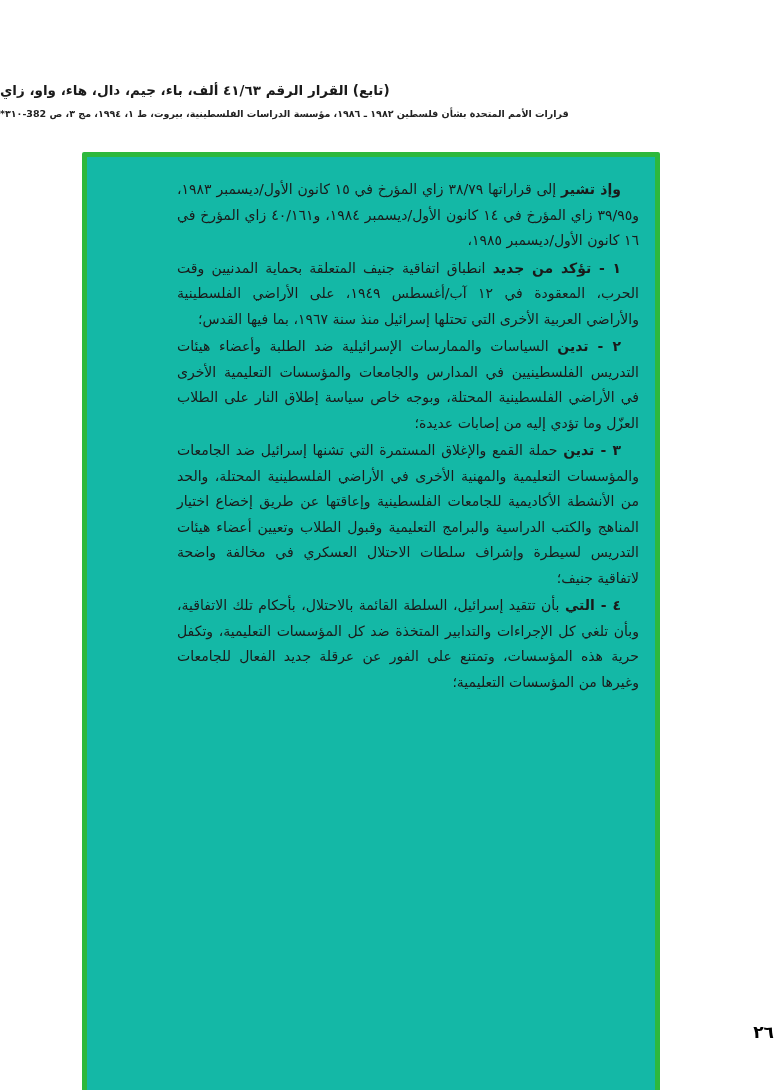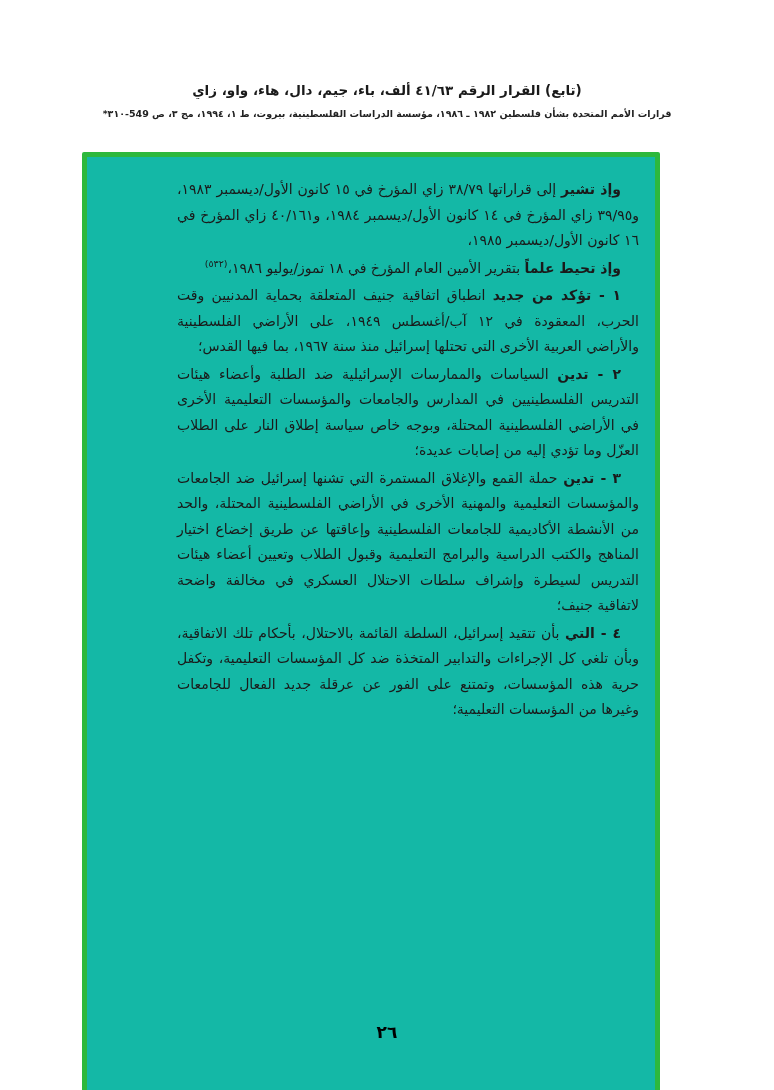--- a/index.html
+++ b/index.html
@@ -9,21 +9,21 @@
     width: 774px;
     height: 1090px;
     background: #ffffff;
     font-family: "DejaVu Sans", sans-serif;
     color: #1a1a1a;
     overflow: hidden;
   }
   .doc-header {
     position: absolute;
     top: 82px; left: 0; right: 0;
-    text-align: center;
+    text-align: left;
     direction: rtl;
   }
   .doc-header .title {
     font-weight: bold;
     font-size: 13.5px;
     letter-spacing: 0.2px;
   }
   .doc-header .source {
     font-weight: bold;
     font-size: 9.5px;
@@ -69,41 +69,40 @@
   .footnote-rule {
     width: 102px;
     height: 0;
     border-top: 1.5px solid #111;
     margin: 0 0 9px auto;
   }
   .footnote-line { text-align: left; direction: rtl; white-space: nowrap; font-family: Liberation Serif, serif; }
   .page-number {
     position: absolute;
     left: 0; right: 0; top: 1022px;
-    text-align: center;
+    text-align: right;
     font-weight: bold;
     font-size: 17px;
     color: #000;
   }
 </style>
 </head>
 <body>
 
 <div class="page">
 
   <div class="doc-header">
     <div class="title">(تابع) القرار الرقم ٤١/٦٣ ألف، باء، جيم، دال، هاء، واو، زاي</div>
-    <div class="source">قرارات الأمم المتحدة بشأن فلسطين ١٩٨٢ ـ ١٩٨٦، مؤسسة الدراسات الفلسطينية، بيروت، ط ١، ١٩٩٤، مج ٣، ص 549-٣١٠*</div>
+    <div class="source">قرارات الأمم المتحدة بشأن فلسطين ١٩٨٢ ـ ١٩٨٦، مؤسسة الدراسات الفلسطينية، بيروت، ط ١، ١٩٩٤، مج ٣، ص 382-٣١٠*</div>
   </div>
 
   <div class="content-frame" style="border-color: rgb(45, 184, 61);">
 
     <div class="body-text">
       <p><span class="prefix"></span><span class="lead">وإذ تشير</span><span> إلى قراراتها ٣٨/٧٩ زاي المؤرخ في ١٥ كانون الأول/ديسمبر ١٩٨٣، و٣٩/٩٥ زاي المؤرخ في ١٤ كانون الأول/ديسمبر ١٩٨٤، و٤٠/١٦١ زاي المؤرخ في ١٦ كانون الأول/ديسمبر ١٩٨٥،</span><span class="sup"></span></p>
-      <p><span class="prefix"></span><span class="lead">وإذ تحيط علماً</span><span> بتقرير الأمين العام المؤرخ في ١٨ تموز/يوليو ١٩٨٦،</span><span class="sup">(٥٣٢)</span></p>
       <p><span class="prefix">١ - </span><span class="lead">تؤكد من جديد</span><span> انطباق اتفاقية جنيف المتعلقة بحماية المدنيين وقت الحرب، المعقودة في ١٢ آب/أغسطس ١٩٤٩، على الأراضي الفلسطينية والأراضي العربية الأخرى التي تحتلها إسرائيل منذ سنة ١٩٦٧، بما فيها القدس؛</span><span class="sup"></span></p>
       <p><span class="prefix">٢ - </span><span class="lead">تدين</span><span> السياسات والممارسات الإسرائيلية ضد الطلبة وأعضاء هيئات التدريس الفلسطينيين في المدارس والجامعات والمؤسسات التعليمية الأخرى في الأراضي الفلسطينية المحتلة، وبوجه خاص سياسة إطلاق النار على الطلاب العزّل وما تؤدي إليه من إصابات عديدة؛</span><span class="sup"></span></p>
       <p><span class="prefix">٣ - </span><span class="lead">تدين</span><span> حملة القمع والإغلاق المستمرة التي تشنها إسرائيل ضد الجامعات والمؤسسات التعليمية والمهنية الأخرى في الأراضي الفلسطينية المحتلة، والحد من الأنشطة الأكاديمية للجامعات الفلسطينية وإعاقتها عن طريق إخضاع اختيار المناهج والكتب الدراسية والبرامج التعليمية وقبول الطلاب وتعيين أعضاء هيئات التدريس لسيطرة وإشراف سلطات الاحتلال العسكري في مخالفة واضحة لاتفاقية جنيف؛</span><span class="sup"></span></p>
       <p><span class="prefix">٤ - </span><span class="lead">التي</span><span> بأن تتقيد إسرائيل، السلطة القائمة بالاحتلال، بأحكام تلك الاتفاقية، وبأن تلغي كل الإجراءات والتدابير المتخذة ضد كل المؤسسات التعليمية، وتكفل حرية هذه المؤسسات، وتمتنع على الفور عن عرقلة جديد الفعال للجامعات وغيرها من المؤسسات التعليمية؛</span><span class="sup"></span></p>
     </div>
 
     <div class="footnote">
       <div class="footnote-rule"></div>
       <div class="footnote-line">
         <span>(٥٣٢)</span>

